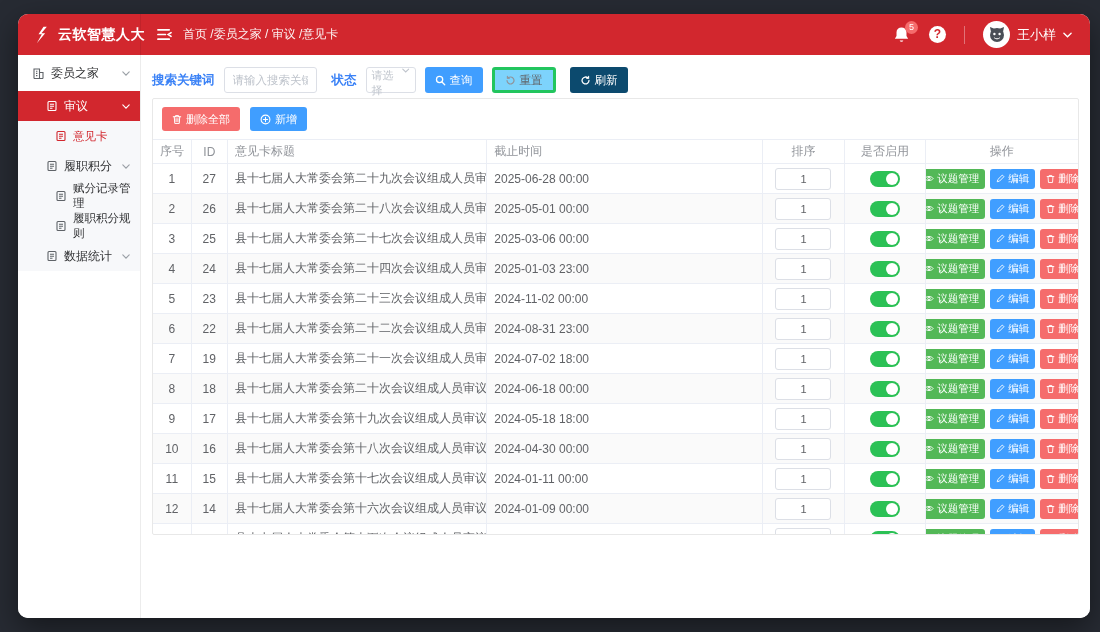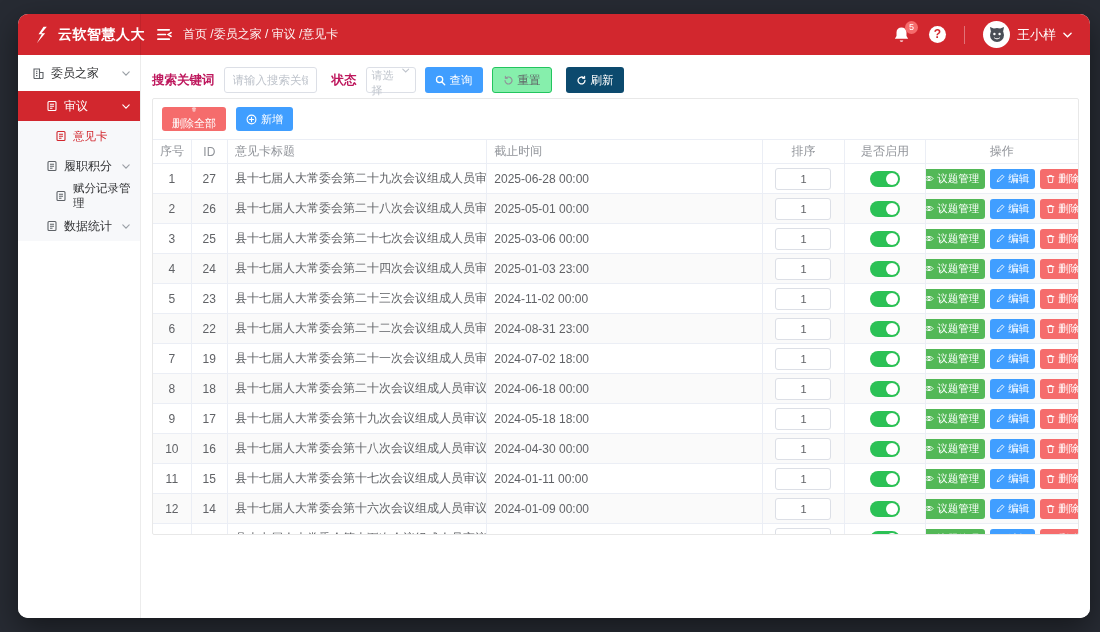--- a/index.html
+++ b/index.html
@@ -33,29 +33,29 @@
   .submenu-panel { background:#f7f8fa; }
   .menu-item.active { background:#d2272e; color:#fff; }
   .menu-item.active .mi-icon, .menu-item.active .chev { color:#fff; }
   .menu-item.active-sub { color:#d2272e; }
   .menu-item.active-sub .mi-icon { color:#d2272e; }
 
   .main { flex:1; background:#fff; padding:7px 11px 0 11px; display:flex; flex-direction:column; min-width:0; }
 
   
   .filter-row { display:flex; align-items:center; gap:9px; height:36px; flex:0 0 36px; }
-  .f-label { font-size:12.5px; font-weight:bold; color:#be185d; white-space:nowrap;font-family:Liberation Serif, serif; }
+  .f-label { font-size:12.5px; font-weight:bold; color:#3b82f6; white-space:nowrap;font-family:Liberation Serif, serif; }
   .f-input { width:93px; height:26px; border:1px solid #dcdfe6; border-radius:3px; padding:0 8px; font-size:11.5px; color:#606266; font-family:inherit; }
   .f-input::placeholder { color:#bfc4cc; }
   .f-select { width:50px; height:26px; border:1px solid #dcdfe6; border-radius:3px; display:flex; align-items:flex-start; justify-content:space-between; padding:0 5px; color:#bfc4cc; font-size:11px; cursor:pointer; }
   .btn { height:26px; border:none; border-radius:3px; font-size:11.5px; display:inline-flex; align-items:center; gap:4px; padding:0 10px; cursor:pointer; font-family:inherit; white-space:nowrap; }
   .btn-blue { background:#409eff; color:#fff; }
   .btn-green { background:#0c4a6e; color:#fff; margin-left:5px; }
-  .btn-plain { background:#86efac; color:#606266; border:1px solid #22c55e; }
-  .btn-red { background:#f56c6c; color:#fff;flex-direction:column; }
+  .btn-plain { background:#7dd3fc; color:#606266; border:3px solid #22c55e; }
+  .btn-red { background:#f56c6c; color:#fff; }
 
   
   .table-card { border:1px solid #e8e8e8; border-radius:2px; height:437px; overflow:hidden; flex:0 0 437px; }
   .toolbar { display:flex; align-items:center; gap:10px; padding:8px 9px; }
   .toolbar .btn { height:24px; font-size:11px; }
   table { width:100%; border-collapse:collapse; font-size:12px; color:#606266; table-layout:fixed; }
   th, td { border:1px solid #ebeef5; border-top:none; height:30px; padding:0 7px; overflow:hidden; white-space:nowrap; }
   th { height:24px; color:#909399; font-weight:normal; border-top:1px solid #ebeef5; }
   th:first-child, td:first-child { border-left:none; }
   th:last-child, td:last-child { border-right:none; }
@@ -183,20 +183,29 @@
         </div>
         <div class="menu-item mi-l3">
           <span class="mi-icon">
             <svg width="12" height="12" viewBox="0 0 12 12" fill="none" stroke="currentColor" stroke-width="1.1">
                 <rect x="2" y="1.5" width="8" height="9" rx="1"></rect>
                 <path d="M4 4.2h4 M4 6.2h4 M4 8.2h2.5"></path>
               </svg>
           </span>
           <span>赋分记录管理</span>
         </div>
+        <div class="menu-item mi-l3">
+          <span class="mi-icon">
+            <svg width="12" height="12" viewBox="0 0 12 12" fill="none" stroke="currentColor" stroke-width="1.1">
+                <rect x="2" y="1.5" width="8" height="9" rx="1"></rect>
+                <path d="M4 4.2h4 M4 6.2h4 M4 8.2h2.5"></path>
+              </svg>
+          </span>
+          <span>履职积分规则</span>
+        </div>
         <div class="menu-item mi-l2">
           <span class="mi-icon">
             <svg width="12" height="12" viewBox="0 0 12 12" fill="none" stroke="currentColor" stroke-width="1.1">
                 <rect x="2" y="1.5" width="8" height="9" rx="1"></rect>
                 <path d="M4 4.2h4 M4 6.2h4 M4 8.2h2.5"></path>
               </svg>
           </span>
           <span>数据统计</span>
           <span class="chev">
             <svg width="8" height="5" viewBox="0 0 10 6" fill="none" stroke="currentColor" stroke-width="1.4" stroke-linecap="round">

